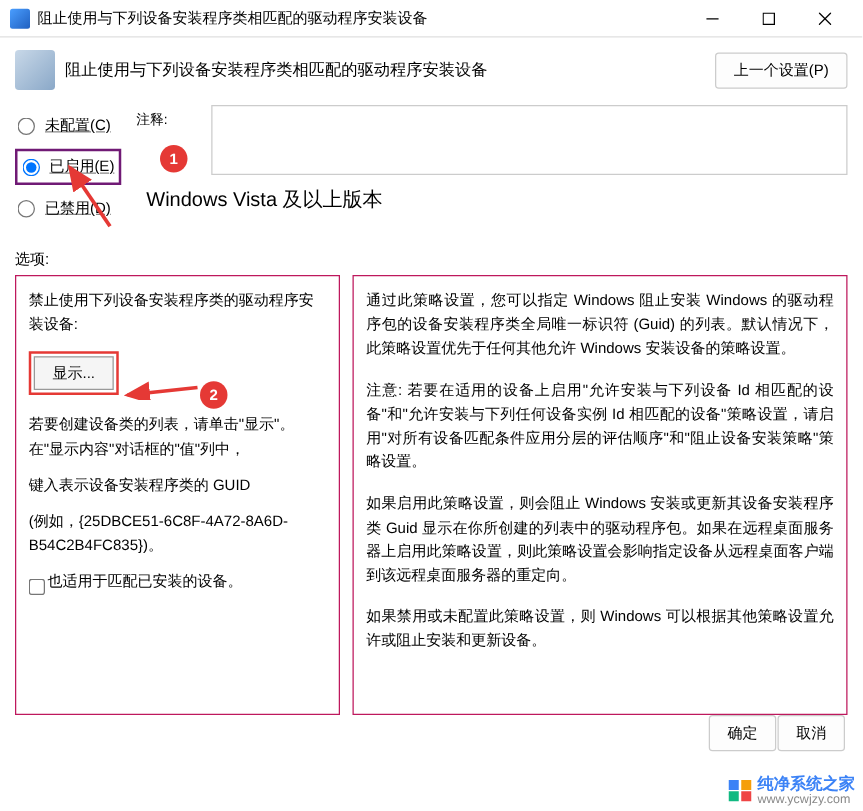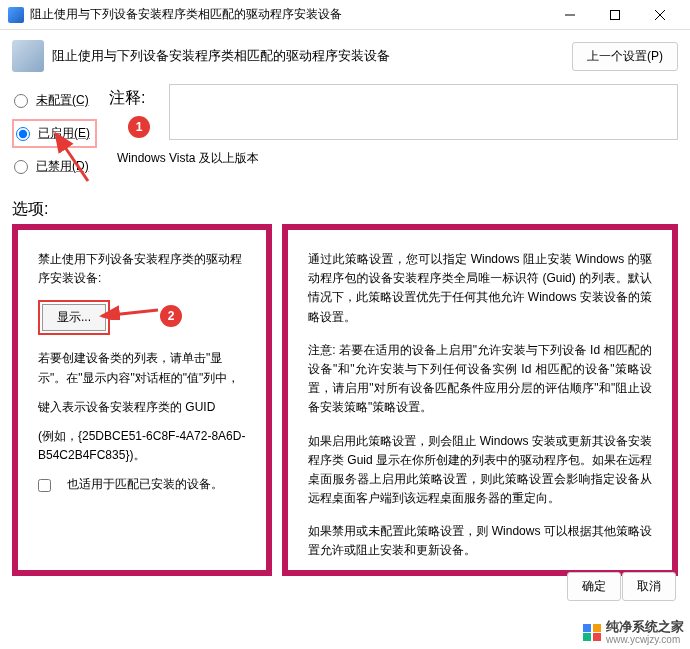--- a/index.html
+++ b/index.html
@@ -16,57 +16,57 @@
     .header-icon { width: 32px; height: 32px; background: linear-gradient(135deg, #c8d8e8, #8aa8c8); border-radius: 3px; flex-shrink: 0; }
     .header-title { flex: 1; font-size: 13px; }
     .header-buttons { display: flex; gap: 16px; }
     .win-btn { padding: 5px 14px; border: 1px solid #ccc; border-radius: 3px; background: #fdfdfd; font-size: 12px; cursor: pointer; }
     
     .config-area { padding: 4px 12px 8px 12px; display: flex; gap: 12px; }
     .radio-col { width: 85px; padding-top: 4px; }
     .radio-item { display: flex; align-items: center; gap: 8px; padding: 4px 2px; margin-bottom: 6px; }
     .radio-item input[type="radio"] { width: 14px; height: 14px; }
     .radio-item label { font-size: 12px; text-decoration: underline; text-decoration-color: #888; cursor: pointer; }
-    .highlight-red { border: 2px solid #fca5a5; }
+    .highlight-red { border: 2px solid #701a75; justify-content: center; }
     
     .info-col { flex: 1; }
     .info-row { display: flex; margin-bottom: 6px; }
-    .info-label { width: 60px; padding-top: 4px; font-size: 16px; }
+    .info-label { width: 60px; padding-top: 4px; font-size: 11px; }
     .info-box-comment { flex: 1; height: 56px; border: 1px solid #ccc; background: #fff; }
-    .info-value { padding: 4px 8px; font-size: 12px; }
+    .info-value { padding: 4px 8px; font-size: 16px; }
     
     .section-labels { display: flex; padding: 6px 12px 4px 12px; }
-    .section-label-left { width: 260px; font-size: 16px; }
+    .section-label-left { width: 260px; font-size: 12px; }
     .section-label-right { flex: 1; font-size: 12px; padding-left: 14px; }
     
     .panels { display: flex; padding: 0 12px; gap: 10px; height: 352px; }
-    .panel { border: 6px solid #be185d; overflow: auto; padding: 20px; font-size: 12px; line-height: 1.6; }
+    .panel { border: 1px solid #be185d; overflow: auto; padding: 10px; font-size: 12px; line-height: 1.6; }
     .panel-left { width: 260px; }
     .panel-right { flex: 1; }
     
     .options-title { margin-bottom: 12px; }
     .show-btn-wrap { border: 2px solid #e53935; display: inline-block; padding: 2px; margin-bottom: 14px; }
     .show-btn { padding: 4px 14px; border: 1px solid #999; background: #f5f5f5; font-size: 12px; cursor: pointer; }
     .options-text { margin-bottom: 10px; }
-    .checkbox-row { display: flex; align-items: center; gap: 16px; margin-top: 10px; }
+    .checkbox-row { display: flex; align-items: flex-end; gap: 2px; margin-top: 10px; }
     .checkbox-row input { margin-top: 2px; }
     
     .help-p { margin-bottom: 14px; text-align: justify; }
     
     .footer { position: absolute; bottom: 48px; right: 14px; display: flex; gap: 1px; }
     
     .annot { position: absolute; pointer-events: none; }
     .circle-num { width: 22px; height: 22px; border-radius: 50%; background: #e53935; color: #fff; display: flex; align-items: center; justify-content: center; font-size: 12px; font-weight: bold; }
     .arrow-svg { position: absolute; }
     
     .watermark { position: absolute; bottom: 4px; right: 6px; display: flex; align-items: center; gap: 4px; font-size: 11px; }
     .wm-logo { display: flex; }
     .wm-sq { width: 8px; height: 8px; margin: 1px; }
     .wm-text { text-align: left; line-height: 1.1; }
-    .wm-cn { color: #404040; font-weight: bold; font-size: 13px; }
+    .wm-cn { color: #3b82f6; font-weight: bold; font-size: 13px; }
     .wm-url { color: #888; font-size: 10px; }
   </style>
 </head>
 <body>
 
 <div class="titlebar">
   <div class="titlebar-icon"></div>
   <div class="titlebar-text">阻止使用与下列设备安装程序类相匹配的驱动程序安装设备</div>
   <div class="titlebar-controls">
     <div class="titlebar-btn">

